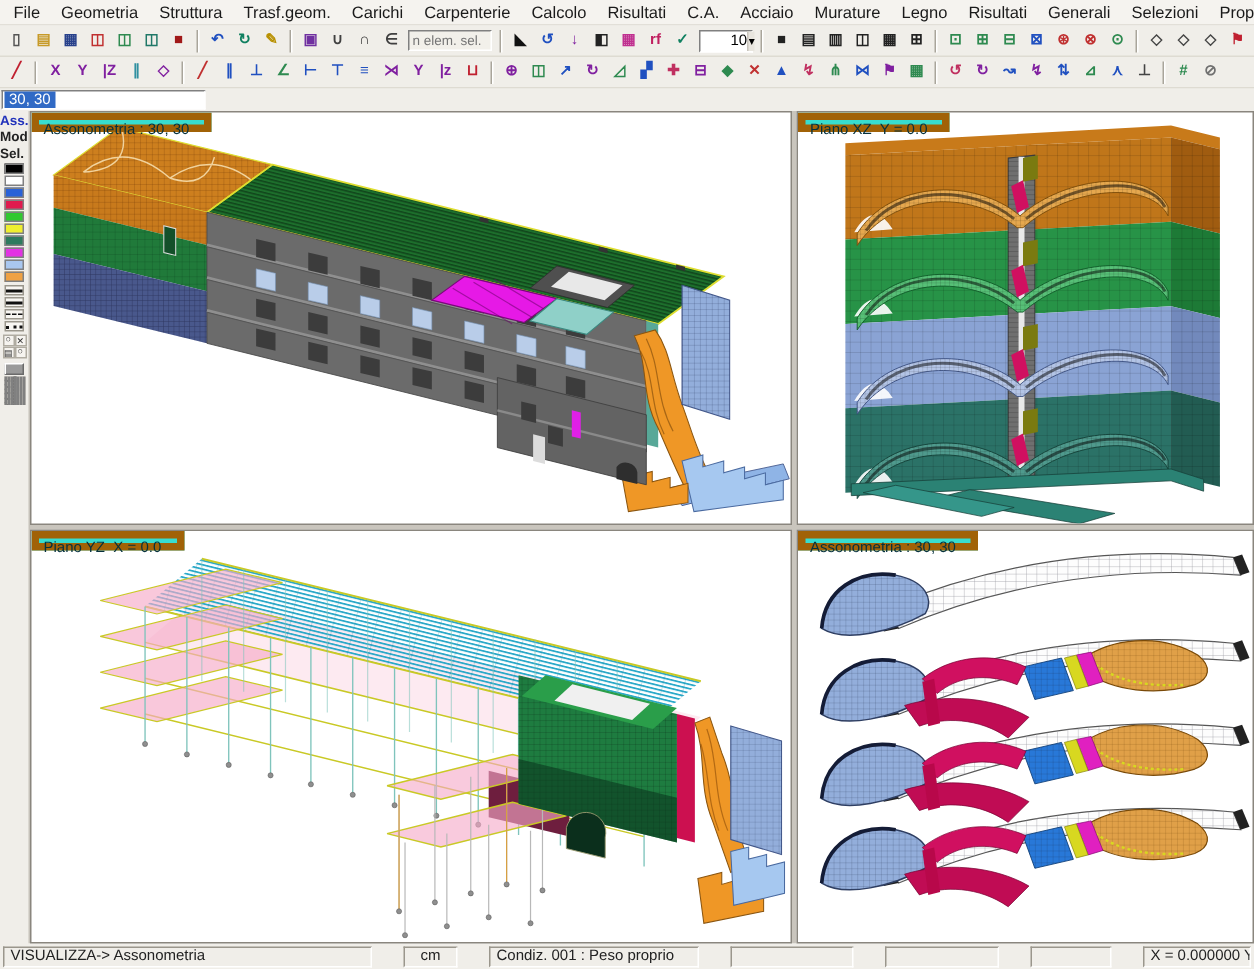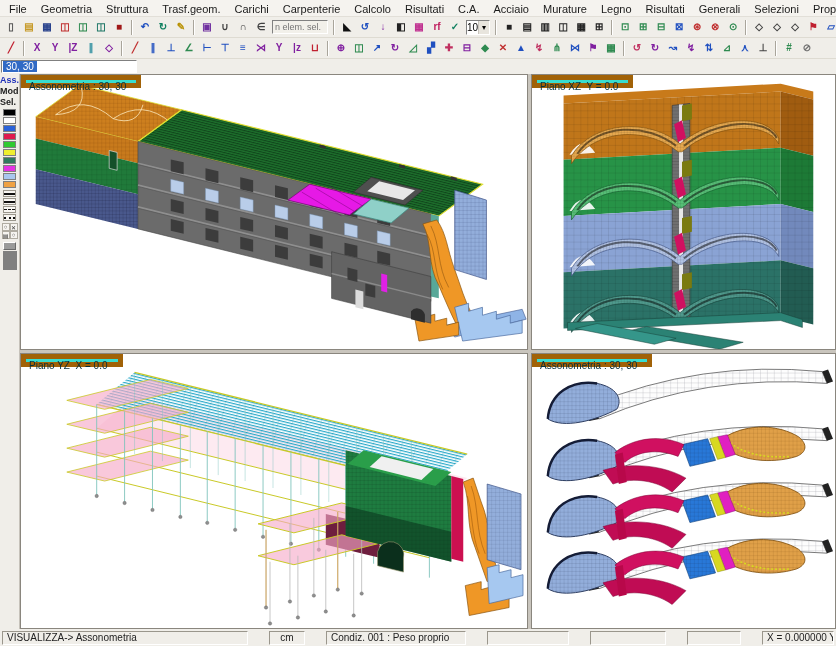--- a/index.html
+++ b/index.html
@@ -7,21 +7,21 @@
 body{font-family:"Liberation Sans",sans-serif;background:#d4d0c8}
 .app{width:836px;height:646px;background:#f0eee9;display:flex;flex-direction:column;overflow:hidden}
 .menubar{height:17px;display:flex;align-items:flex-end;background:#f5f3ef;border-bottom:1px solid #e2dfd8;font-size:11px;padding-left:2px;flex:0 0 17px}
 .menu-item{padding:1px 7px;color:#1a1a1a;cursor:default;white-space:nowrap}
 .toolbar{height:21px;display:flex;align-items:center;background:#f0eee9;border-bottom:1px solid #dedbd2;padding:0 2px;flex:0 0 21px;overflow:hidden}
 .tgrp{display:flex;align-items:center}
 .sep{width:2px;height:15px;border-left:1px solid #a9a59b;border-right:1px solid #fff;margin:0 3px;flex:0 0 auto}
 .tb{width:18px;height:17px;display:inline-flex;align-items:center;justify-content:center;font-size:11px;line-height:1;cursor:pointer;border:1px solid transparent;flex:0 0 auto}
 .tb i{font-style:normal;font-weight:bold;font-size:10px}
 .elemfield{width:56px;height:14px;font-size:9px;border:1px solid;border-color:#808080 #fff #fff #808080;background:#f2f0ea;color:#9a968c;padding:0 2px;font-family:"Liberation Sans",sans-serif;margin:0 2px}
-.zoomsel{display:flex;align-items:center;width:36px;height:15px;border:1px solid;border-color:#808080 #fff #fff #808080;background:#fff;font-size:10px;padding-left:0;margin:0 2px;cursor:pointer}
+.zoomsel{display:flex;align-items:center;width:36px;height:15px;border:1px solid;border-color:#808080 #fff #fff #808080;background:#fff;font-size:10px;padding-left:20px;margin:0 2px;cursor:pointer}
 .zoomsel .dd{margin-left:auto;width:11px;height:13px;background:#e8e5de;border-left:1px solid #c8c4bc;font-size:8px;display:flex;align-items:center;justify-content:center;font-style:normal}
 .promptbar{height:15px;display:flex;background:#f0eee9;padding:1px 1px;gap:2px;flex:0 0 15px}
 .prompt-label{flex:0 0 292px;background:#f6f4f0;border:1px solid;border-color:#808080 #fff #fff #808080;font-size:10px;padding:0 3px;color:#222;line-height:11px}
 .prompt-input{flex:0 0 136px;background:#fff;border:1px solid;border-color:#808080 #fff #fff #808080;font-size:10px;line-height:11px;padding:0 1px;cursor:text}
 .prompt-input .sel{background:var(--selection_blue,#316ac5);color:#fff;padding:0 3px}
 .workspace{flex:1;display:flex;min-height:0}
 .side-toolbar{flex:0 0 18px;background:#f0eee9;border-right:1px solid #c6c2ba;display:flex;flex-direction:column;align-items:center;padding-top:1px}
 .side-label{font-size:9px;font-weight:bold;line-height:11px;white-space:nowrap}
 .sw{width:13px;height:7px;border:1px solid #808080;margin:1px 0;display:block;cursor:pointer}
 .ls{width:13px;height:7px;border:1px solid #9a968c;margin:1px 0;display:flex;align-items:center;background:#f8f6f2;cursor:pointer}

